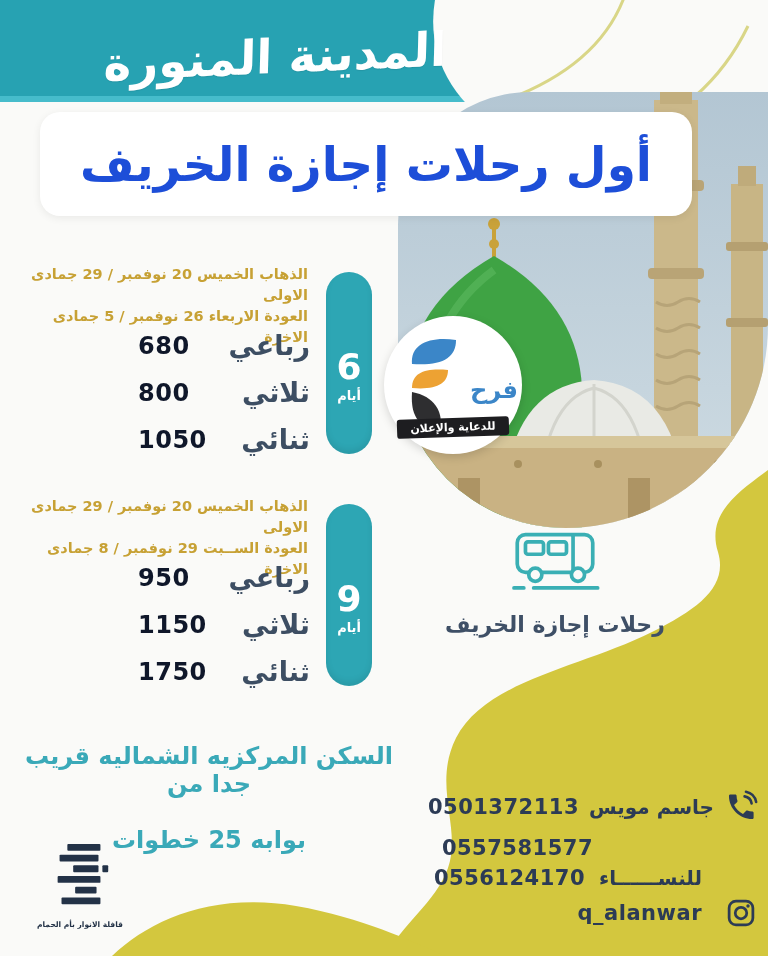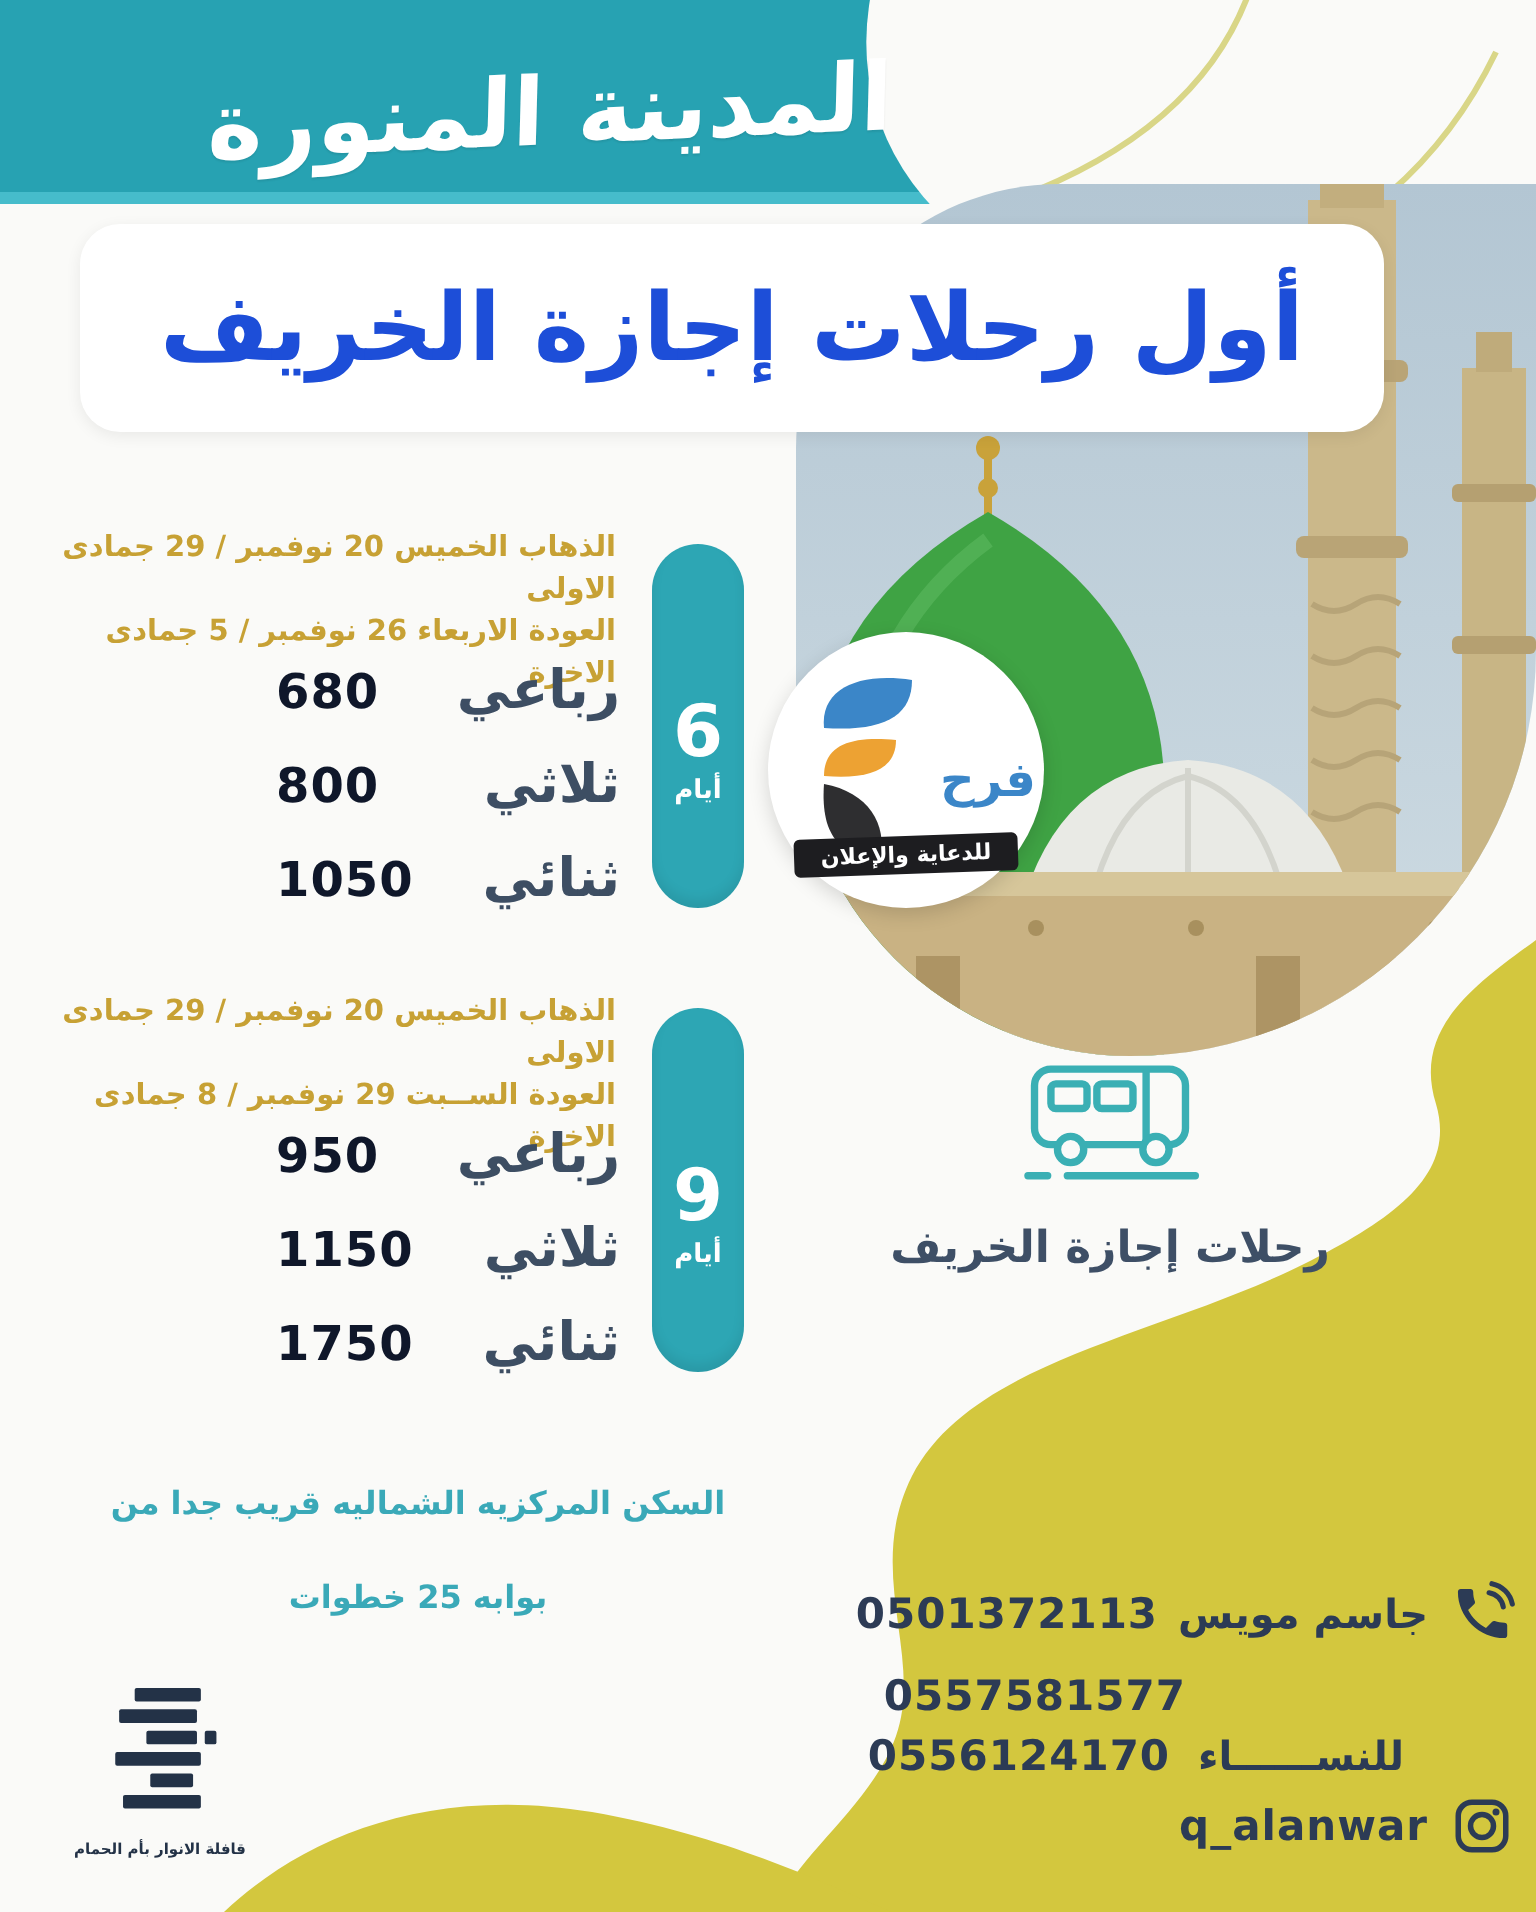--- a/index.html
+++ b/index.html
@@ -120,37 +120,37 @@
   .bus-block svg { width: 118px; height: 64px; }
   .trips-caption {
     margin-top: 16px;
     color: #3e4f66; font-size: 22px; font-weight: bold; direction: rtl;
   }
 
   
   .housing {
     position: absolute; left: 20px; top: 742px; width: 378px;
     text-align: center; direction: rtl;
-    color: #3aa9b8; font-size: 16px; font-weight: bold;
+    color: #3aa9b8; font-size: 24px; font-weight: bold;
     z-index: 5;
   }
   .housing .line2 { margin-top: 28px; }
 
   
   .alanwar { position: absolute; left: 28px; top: 842px; width: 104px; text-align: center; z-index: 5; }
   .alanwar svg { width: 62px; height: 72px; }
   .alanwar-caption { margin-top: 2px; color: #233247; font-size: 7.5px; font-weight: bold; direction: rtl; }
 
   
   .yellow-blob { position: absolute; left: 0; top: 456px; width: 768px; height: 500px; z-index: 1; }
   .contact-row { position: absolute; display: flex; align-items: center; z-index: 10; color: #2c3b55; }
   .c-row1 { top: 790px; right: 10px; direction: rtl; gap: 10px; }
   .c-row2 { top: 836px; right: 175px; }
   .c-row3 { top: 866px; right: 66px; direction: rtl; gap: 14px; }
-  .c-row4 { top: 898px; right: 12px; gap: 12px; }
+  .c-row4 { top: 898px; right: 12px; gap: 24px; }
   .c-name { font-size: 20px; font-weight: bold; }
   .c-num  { font-size: 21px; font-weight: bold; letter-spacing: 0.5px; direction: ltr; }
   .c-handle { font-size: 21px; font-weight: bold; letter-spacing: 0.5px; }
   .c-icon { display: inline-flex; }
 </style>
 </head>
 <body>
 
 <div class="poster">
 

